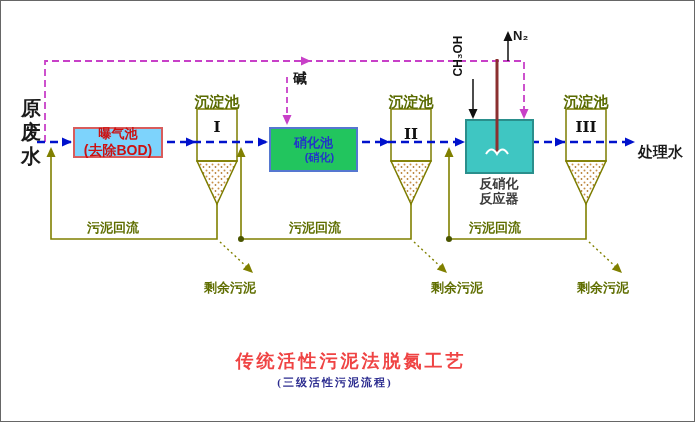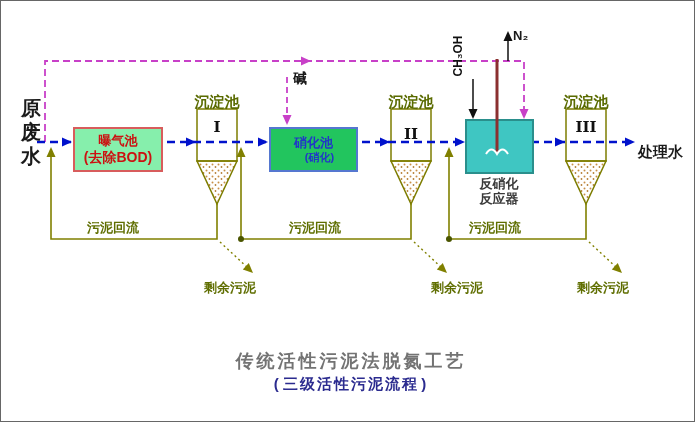--- a/index.html
+++ b/index.html
@@ -9,34 +9,34 @@
     font-family:"Liberation Sans","DejaVu Sans",sans-serif;overflow:hidden;
   }
   .abs{position:absolute;}
   .lbl{position:absolute;color:#1a1a1a;font-weight:600;text-align:right;}
   .olive{color:#5f6e00;font-size:13px;}
   .clarifier-lbl{width:60px;text-align:center;color:#5a6b00;font-size:15px;font-weight:600;}
   .numeral{width:40px;text-align:center;font-family:"DejaVu Serif","Liberation Serif",serif;
            font-weight:bold;font-size:15px;color:#111;}
   .tank{position:absolute;display:flex;flex-direction:column;align-items:center;
         justify-content:center;box-sizing:border-box;line-height:1.25;}
-  .aeration{left:72px;top:126px;width:90px;height:45px;background:#86efac;border:2px solid #d85c5c;}
+  .aeration{left:72px;top:126px;width:90px;height:31px;background:#7dd3fc;border:2px solid #d85c5c;}
   .aeration .t1{color:#cc1111;font-size:13px;font-weight:bold;}
   .aeration .t2{color:#cc1111;font-size:14px;font-weight:bold;}
   .nitrif{left:268px;top:126px;width:89px;height:45px;background:#22c55e;border:2px solid #5577d0;}
   .nitrif .t1{color:#2236c8;font-size:13px;font-weight:bold;}
   .nitrif .t2{color:#2236c8;font-size:11px;font-weight:bold;padding-left:12px;}
   .reactor-lbl{left:463px;top:175px;width:70px;text-align:center;font-size:13px;
                font-weight:bold;color:#3a3a3a;line-height:15px;}
   .methanol{left:428px;top:47px;width:60px;height:16px;transform:rotate(-90deg);
             text-align:center;font-size:12px;font-weight:bold;color:#111;}
   .title1{left:120px;top:348px;width:460px;text-align:center;font-size:18px;font-weight:bold;
-          letter-spacing:3px;color:#737373;font-family:"DejaVu Serif","Liberation Serif",serif;}
-  .title2{left:120px;top:374px;width:460px;text-align:center;font-size:15px;font-weight:bold;
-          letter-spacing:2px;color:#2b2b8f;font-family:Liberation Mono, monospace;}
+          letter-spacing:3px;color:#ef4444;font-family:"DejaVu Serif","Liberation Serif",serif;}
+  .title2{left:104px;top:374px;width:460px;text-align:center;font-size:11px;font-weight:bold;
+          letter-spacing:2px;color:#2b2b8f;font-family:Liberation Serif, serif;}
 </style>
 </head>
 <body>
 
 <div id="stage">
 
   <svg class="abs" style="left:0;top:0" width="695" height="422" viewBox="0 0 695 422">
     <defs>
       <pattern id="sand" width="6" height="6" patternUnits="userSpaceOnUse">
         <circle cx="1.5" cy="1.5" r="1" fill="#c89048"></circle>

